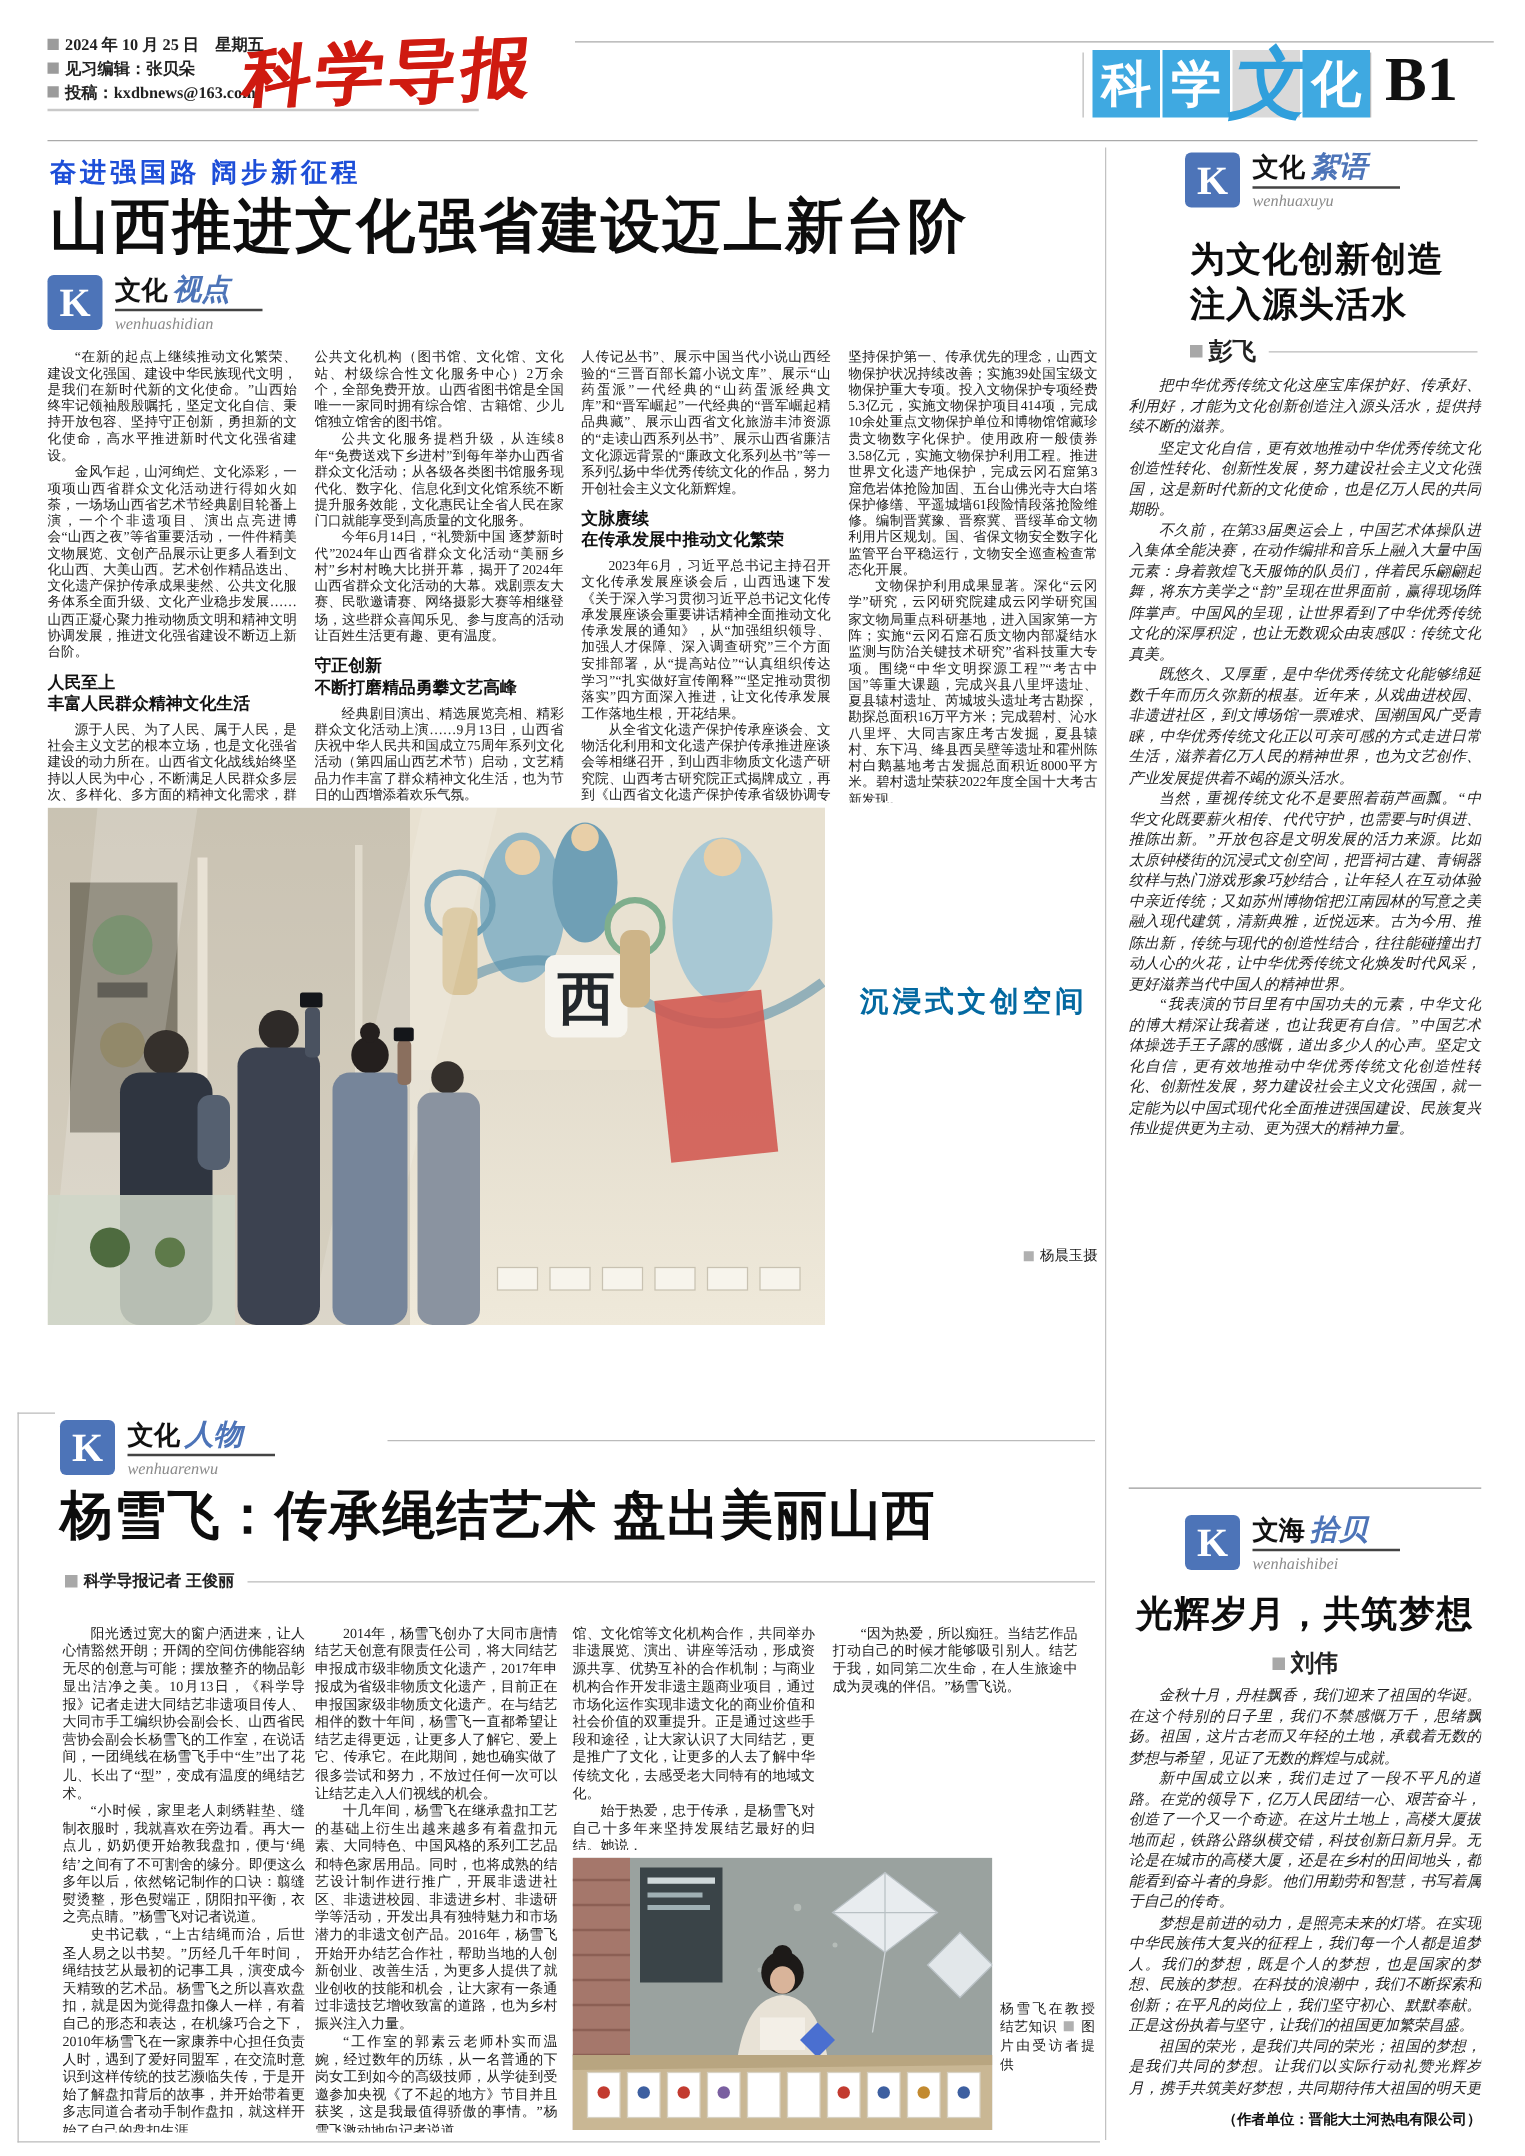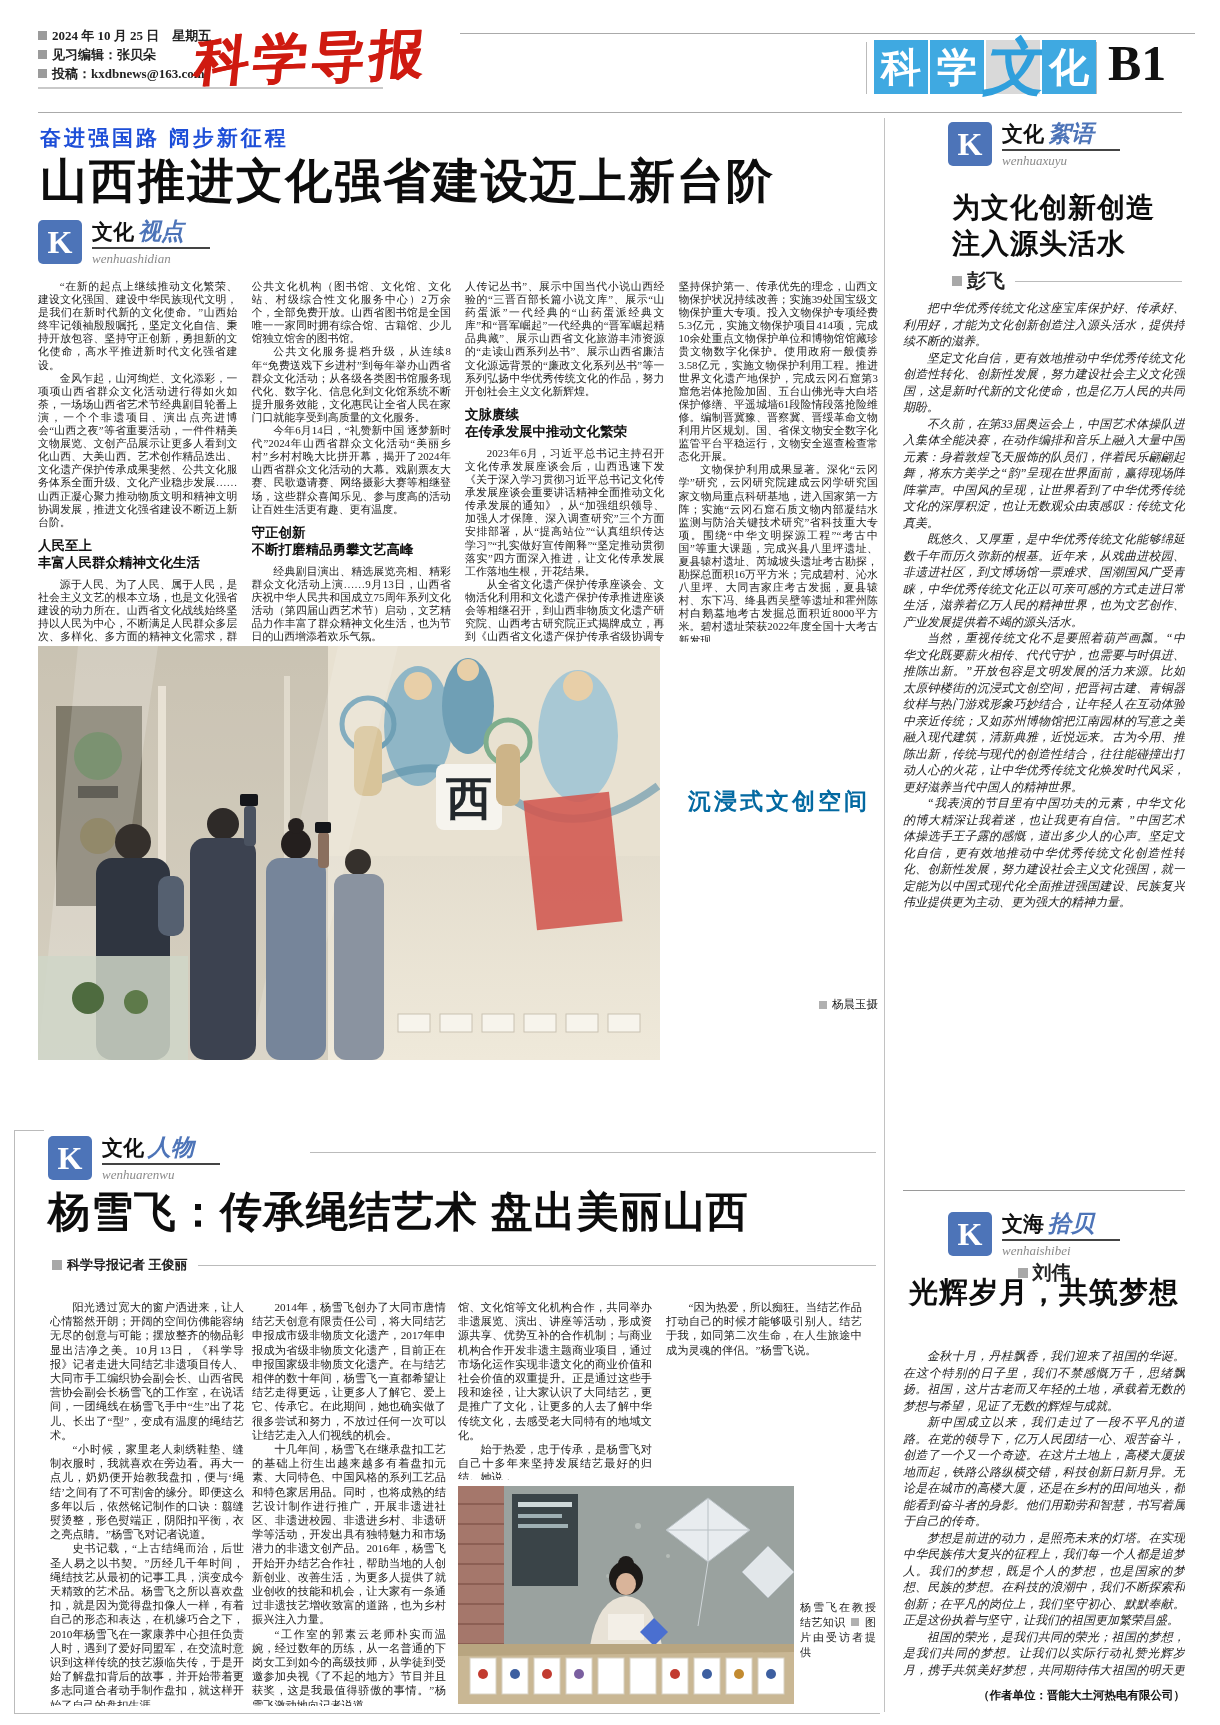--- a/index.html
+++ b/index.html
@@ -263,21 +263,21 @@
     <div class="badge-text">
       <div class="badge-line1">
           <span class="badge-black">文海</span>
           <span class="badge-blue">拾贝</span>
         </div>
       <div class="badge-rule" style="width:118px;"></div>
       <div class="badge-pinyin">wenhaishibei</div>
     </div>
   </div>
   <div class="abs sb-title sans" style="left:903px;top:1274px;width:282px;text-align:center;font-size:29px;">光辉岁月，共筑梦想</div>
-  <div class="abs author" style="left:903px;top:1260px;width:282px;justify-content:center;">
+  <div class="abs author" style="left:903px;top:1318px;width:282px;justify-content:center;">
     <span class="sq" style="width:10px;height:10px;background:#a8a8a8;"></span>
     <span>刘伟</span>
   </div>
   <div class="abs kai" style="left:903px;top:1348px;width:282px;height:332px;overflow:hidden;">
     <p class="kp">金秋十月，丹桂飘香，我们迎来了祖国的华诞。在这个特别的日子里，我们不禁感慨万千，思绪飘扬。祖国，这片古老而又年轻的土地，承载着无数的梦想与希望，见证了无数的辉煌与成就。</p>
     <p class="kp">新中国成立以来，我们走过了一段不平凡的道路。在党的领导下，亿万人民团结一心、艰苦奋斗，创造了一个又一个奇迹。在这片土地上，高楼大厦拔地而起，铁路公路纵横交错，科技创新日新月异。无论是在城市的高楼大厦，还是在乡村的田间地头，都能看到奋斗者的身影。他们用勤劳和智慧，书写着属于自己的传奇。</p>
     <p class="kp">梦想是前进的动力，是照亮未来的灯塔。在实现中华民族伟大复兴的征程上，我们每一个人都是追梦人。我们的梦想，既是个人的梦想，也是国家的梦想、民族的梦想。在科技的浪潮中，我们不断探索和创新；在平凡的岗位上，我们坚守初心、默默奉献。正是这份执着与坚守，让我们的祖国更加繁荣昌盛。</p>
     <p class="kp">祖国的荣光，是我们共同的荣光；祖国的梦想，是我们共同的梦想。让我们以实际行动礼赞光辉岁月，携手共筑美好梦想，共同期待伟大祖国的明天更加灿烂辉煌。</p>
   </div>
   <div class="abs attr" style="left:903px;top:1688px;width:282px;">（作者单位：晋能大土河热电有限公司）</div>

